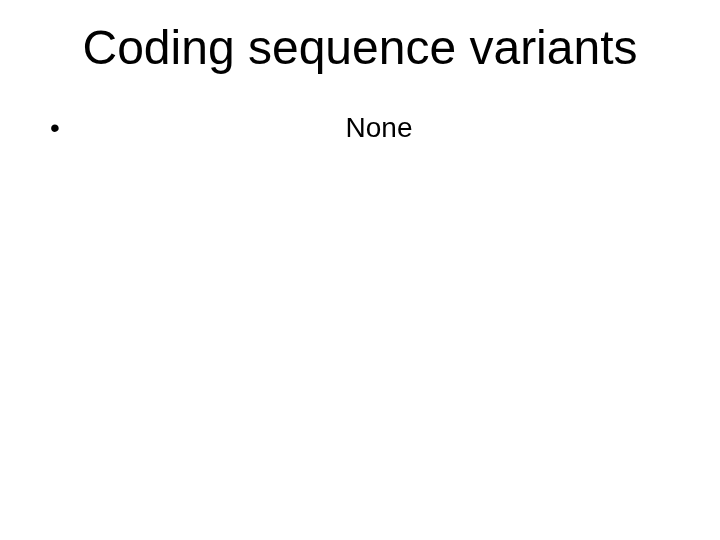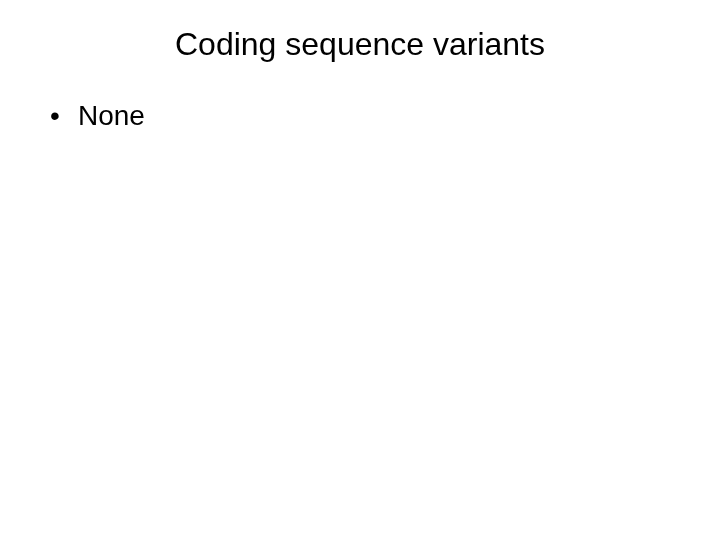--- a/index.html
+++ b/index.html
@@ -14,39 +14,40 @@
       font-family: Arial, Helvetica, sans-serif;
       color: #000000;
       overflow: hidden;
     }
     .slide {
       width: 100%;
       height: 100%;
       padding: 20px 40px;
     }
     .title {
-      font-size: 32px;
+      font-size: 48px;
       font-weight: 400;
       text-align: center;
-      margin-top: 6px;
+      margin-top: 0;
       margin-bottom: 35px;
       letter-spacing: 0px;
     }
     .content {
       padding-left: 10px;
     }
     .bullet-list {
       list-style: none;
     }
     .bullet-item {
       font-size: 28px;
       font-weight: 400;
       position: relative;
       padding-left: 28px;
       line-height: 1.3;
+      text-align: center;
     }
     .bullet-item::before {
       content: "•";
       position: absolute;
       left: 0;
       top: 0;
       font-size: 28px;
     }
   </style>
 </head>

